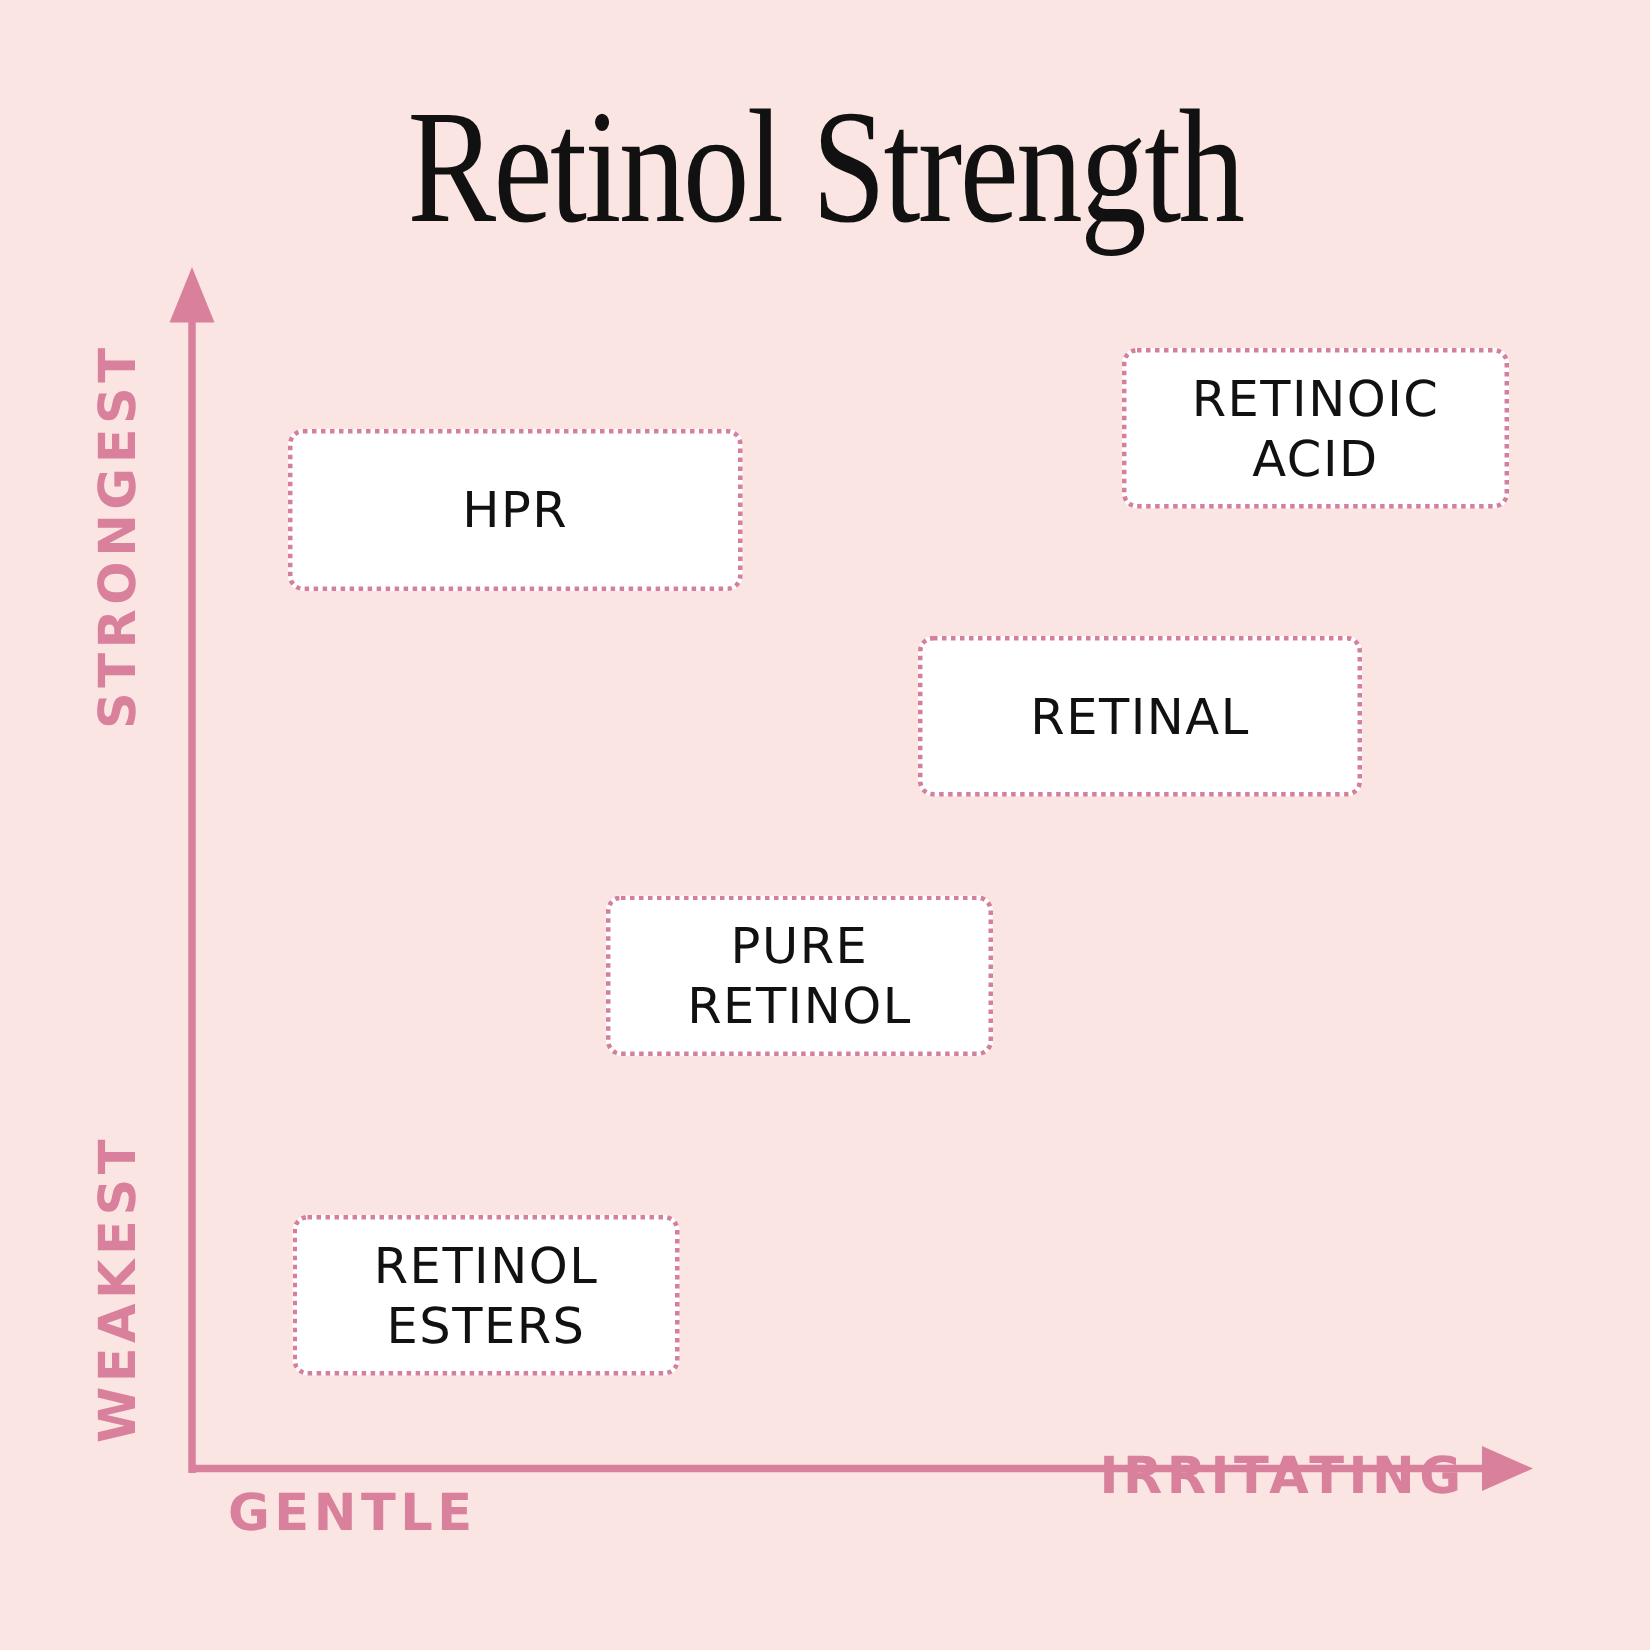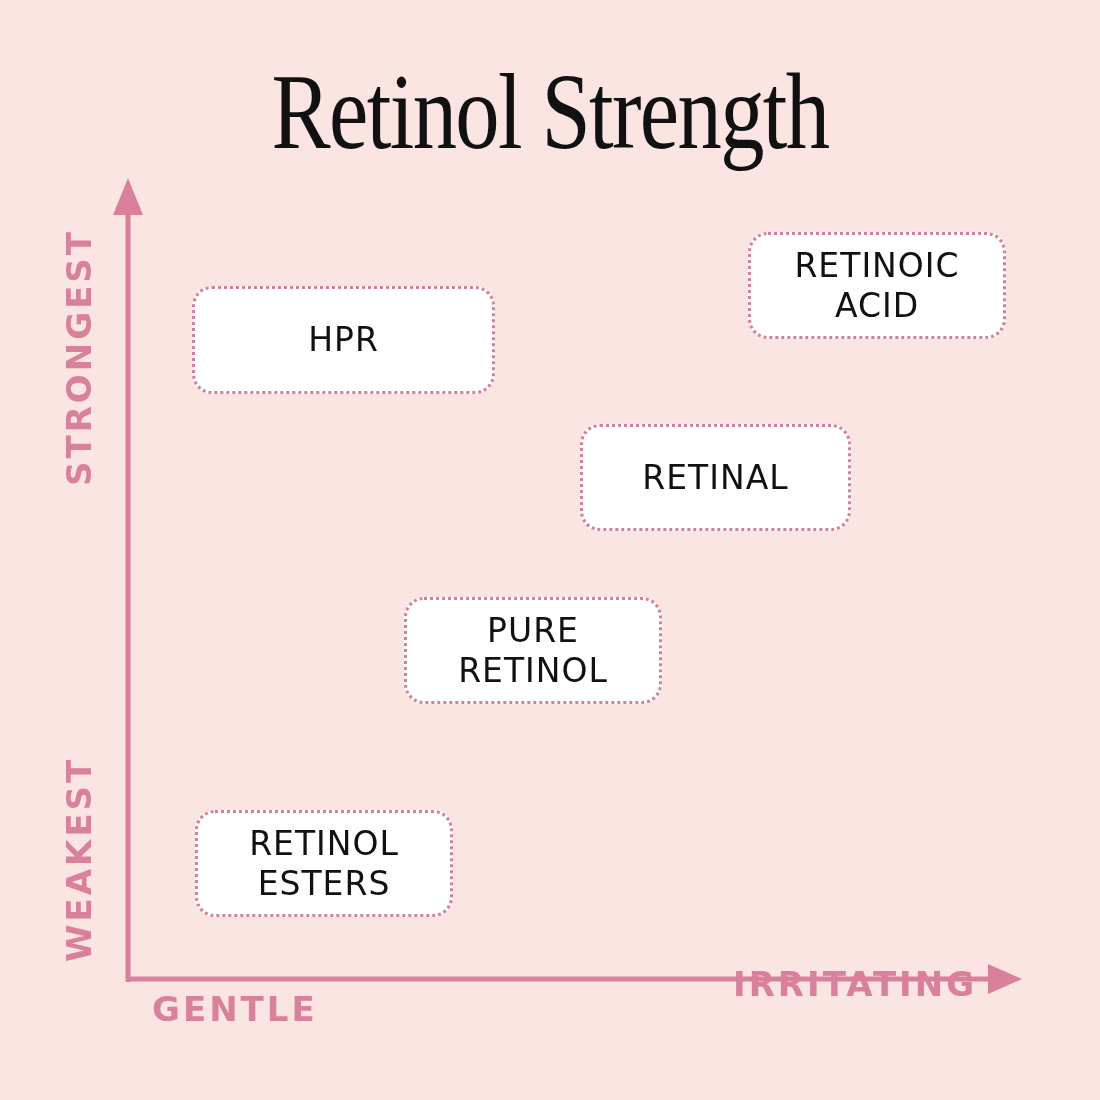--- a/index.html
+++ b/index.html
@@ -35,21 +35,21 @@
       white-space: nowrap;
     }
     .ylabel {
       transform: rotate(-90deg);
       transform-origin: left top;
     }
     .box {
       position: absolute;
       background: #ffffff;
       border: 3px dotted #d4809c;
-      border-radius: 20px;
+      border-radius: 10px;
       box-sizing: border-box;
       display: flex;
       align-items: center;
       justify-content: center;
       text-align: center;
       color: #111;
       font-family: "DejaVu Sans", sans-serif;
       font-size: 33px;
       line-height: 40px;
       letter-spacing: 1px;
@@ -73,17 +73,17 @@
 </svg>
 
 <div class="axis-label ylabel" style="left:62px; top:486px;">STRONGEST</div>
 <div class="axis-label ylabel" style="left:62px; top:962px;">WEAKEST</div>
 <div class="axis-label" style="left:152px; top:992px;">GENTLE</div>
 <div class="axis-label" style="left:733px; top:967px;">IRRITATING</div>
 
 <div class="box" style="left:192px; top:286px; width:303px; height:108px;">HPR</div>
 <div class="box" style="left:748px; top:232px; width:258px; height:107px;">RETINOIC
 ACID</div>
-<div class="box" style="left:580px; top:424px; width:271px; height:107px;">RETINAL</div>
+<div class="box" style="left:612px; top:424px; width:296px; height:107px;">RETINAL</div>
 <div class="box" style="left:404px; top:597px; width:258px; height:107px;">PURE
 RETINOL</div>
 <div class="box" style="left:195px; top:810px; width:258px; height:107px;">RETINOL
 ESTERS</div>
 
 </body></html>

